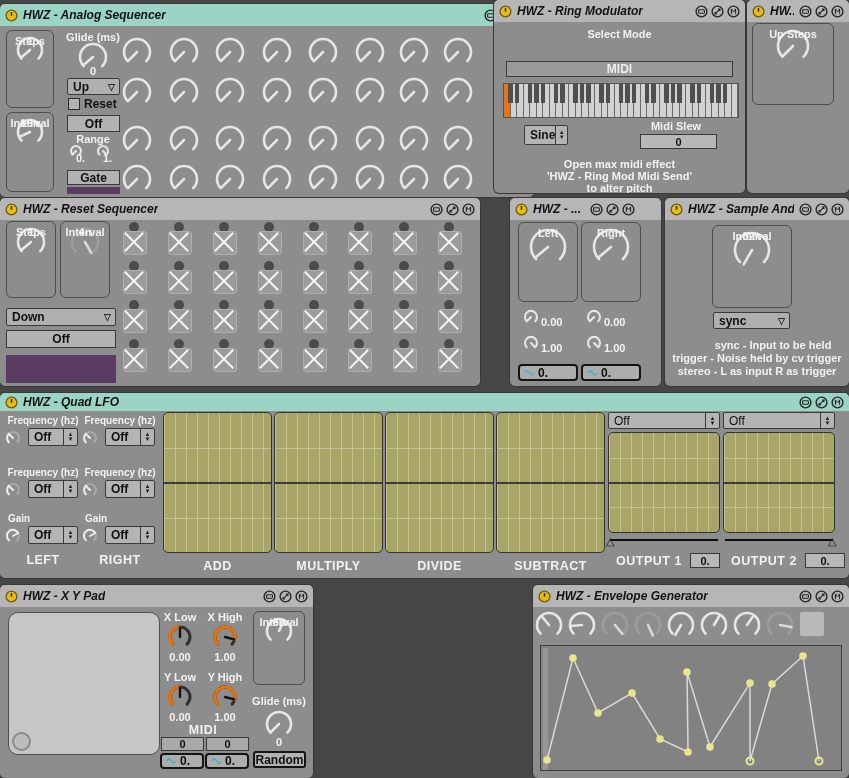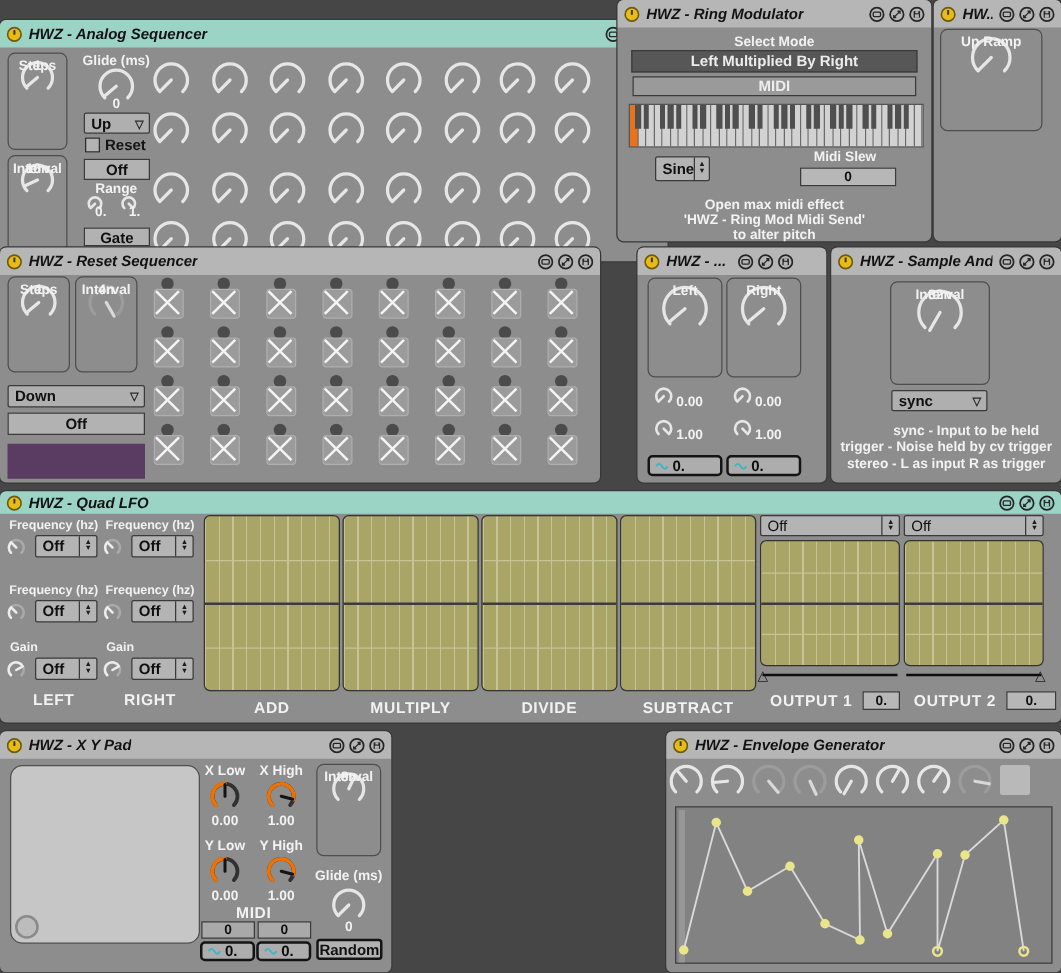--- a/index.html
+++ b/index.html
@@ -62,21 +62,21 @@
   .pad{background:#c6c6c6;border:1px solid #4f4f4f;border-radius:10px;}
   .puck{position:absolute;width:15px;height:15px;border-radius:50%;border:2px solid #8a8a8a;background:#bcbcbc;}
   .envd{background:#828282;border:1px solid #3f3f3f;}
   .sqbtn{background:#b9b9b9;border-radius:2px;}
 </style>
 </head>
 <body>
 
 <div id="root">
 
-  <section class="dev" style="left:0;top:16px;width:534px;height:193px">
+  <section class="dev" style="left:0;top:4px;width:534px;height:193px">
     <header class="hd teal">
       <span class="pwr">
           <svg width="13" height="13" viewBox="0 0 13 13">
             <circle cx="6.5" cy="6.5" r="5.4" fill="#e9bb17" stroke="#6b5a10" stroke-width="1.3"></circle>
             <line x1="6.5" y1="2.9" x2="6.5" y2="6.8" stroke="#3a3a1f" stroke-width="1.6"></line>
           </svg>
         </span>
       <span class="ttl">HWZ - Analog Sequencer</span>
       <span class="dev-icons">
           <svg width="13" height="13" viewBox="0 0 13 13">
@@ -291,21 +291,20 @@
           </svg>
           <svg width="13" height="13" viewBox="0 0 13 13">
             <circle cx="6.5" cy="6.5" r="5.4" fill="none" stroke="#262626" stroke-width="1.4"></circle>
             <rect x="3.9" y="3.9" width="5.2" height="5.2" fill="#262626"></rect>
             <rect x="5.3" y="3.9" width="2.4" height="1.7" fill="#b6b6b6"></rect>
             <rect x="4.9" y="6.5" width="3.2" height="2.6" fill="#b6b6b6"></rect>
           </svg>
         </span>
     </header>
     <div class="lbl" style="left:0;top:28px;width:251px">Select Mode</div>
-    <div class="btn dark" style="left:11px;top:40px;width:229px;height:18px">Left Multiplied By Right</div>
     <div class="btn" style="left:12px;top:61px;width:227px;height:16px;color:#eee;background:#9a9a9a">MIDI</div>
     <div class="kb" id="rm-keys" style="left:9px;top:83px;width:234px;height:33px">
         <div class="wk orange"></div>
         <div class="wk"></div>
         <div class="wk"></div>
         <div class="wk"></div>
         <div class="wk"></div>
         <div class="wk"></div>
         <div class="wk"></div>
         <div class="wk"></div>
@@ -397,21 +396,21 @@
           </svg>
           <svg width="13" height="13" viewBox="0 0 13 13">
             <circle cx="6.5" cy="6.5" r="5.4" fill="none" stroke="#262626" stroke-width="1.4"></circle>
             <rect x="3.9" y="3.9" width="5.2" height="5.2" fill="#262626"></rect>
             <rect x="5.3" y="3.9" width="2.4" height="1.7" fill="#b6b6b6"></rect>
             <rect x="4.9" y="6.5" width="3.2" height="2.6" fill="#b6b6b6"></rect>
           </svg>
         </span>
     </header>
     <div class="box" style="left:5px;top:23px;width:82px;height:82px">
-      <div class="lbl">Up Ramp</div>
+      <div class="lbl">Up Steps</div>
       <div><svg width="36" height="36" viewBox="0 0 36 36">
             <path d="M7.4 28.6A15 15 0 1 1 28.6 28.6" fill="none" stroke="#e6e6e6" stroke-width="2.6" stroke-linecap="round" opacity="1"></path>
             <line x1="18" y1="18" x2="7.74695167279506" y2="28.253048327204937" stroke="#e6e6e6" stroke-width="2.6" stroke-linecap="round" opacity="1"></line>
           </svg></div>
       <div style="height:4px"></div>
     </div>
   </section>
 
   <section class="dev" style="left:0;top:198px;width:480px;height:188px">
     <header class="hd gray">

